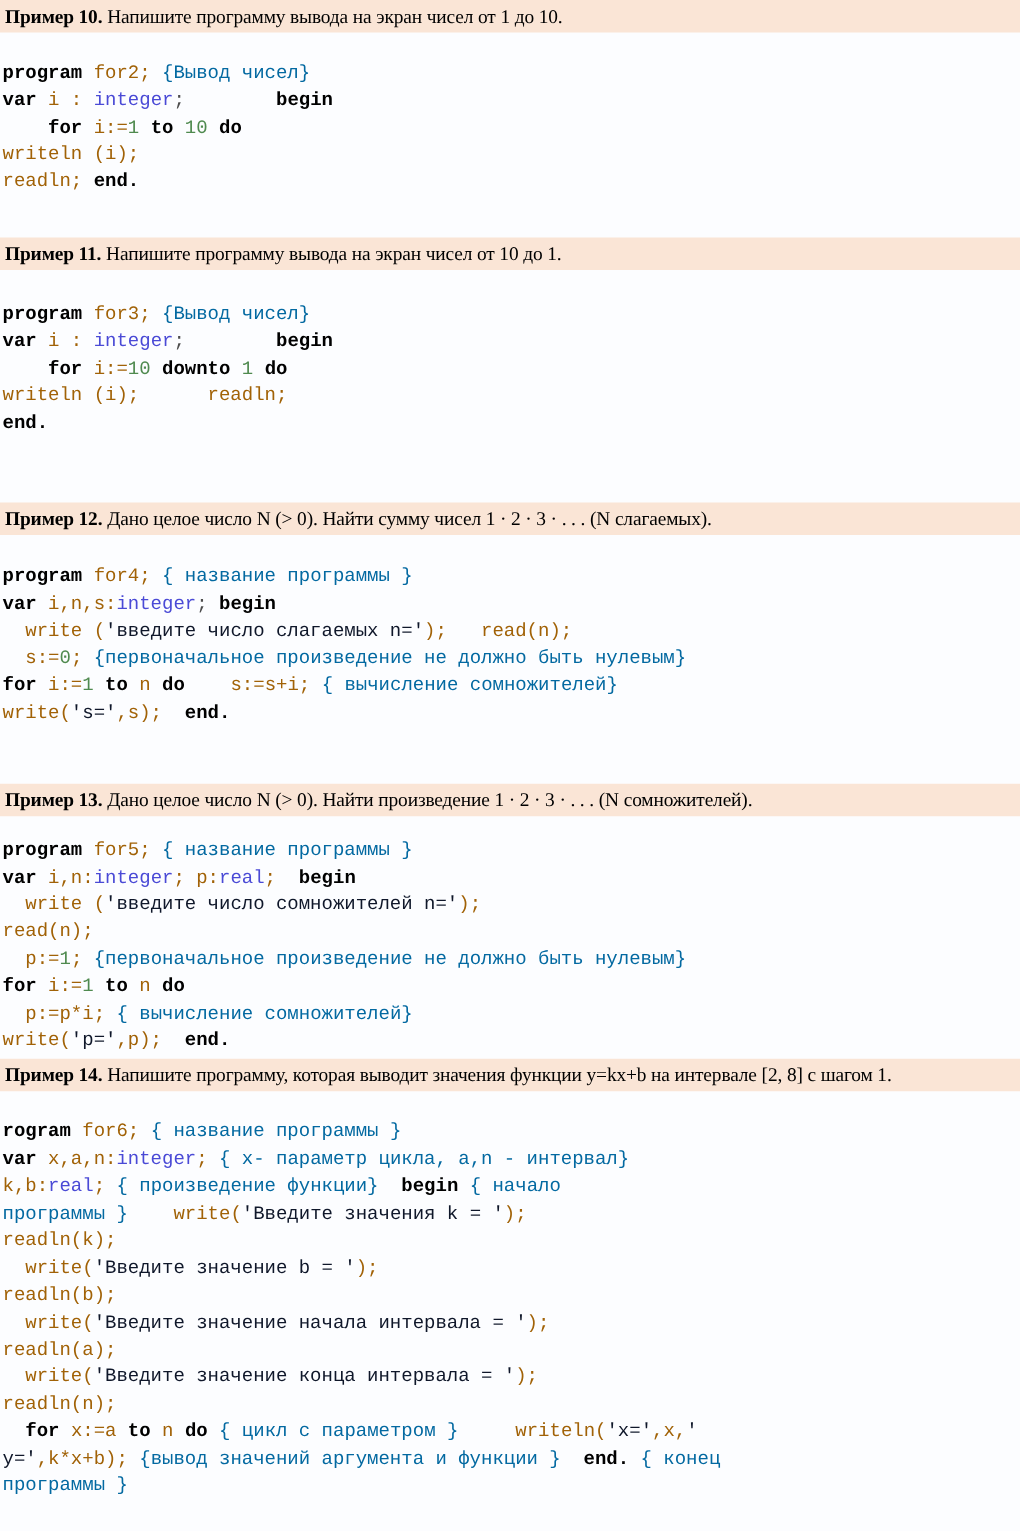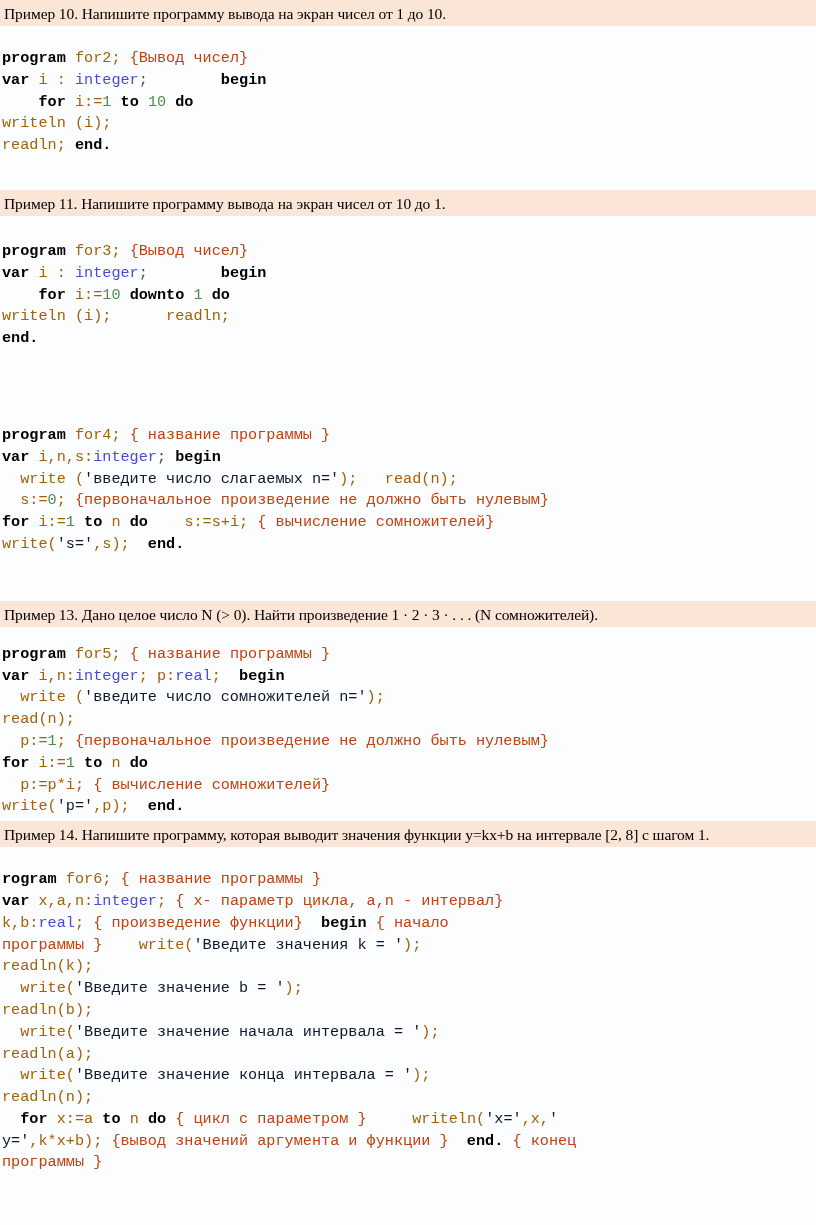--- a/index.html
+++ b/index.html
@@ -34,39 +34,39 @@
     line-height: 23px;
     color: #000000;
     letter-spacing: -0.1px;
     white-space: nowrap;
   }
   .task-band.two-line {
     white-space: normal;
     padding-right: 16px;
   }
   .task-band .lbl {
-    font-weight: normal;
+    font-weight: bold;
   }
 
   
   .code {
     font-family: "Liberation Mono", monospace;
     font-size: 15.2px;
     line-height: 21.8px;
     color: #4d4d4d;
     white-space: pre-wrap;
     word-break: break-word;
     padding-left: 2px;
     letter-spacing: 0px;
   }
   .code .kw      { color: #000000; font-weight: bold; }
   .code .id      { color: #a16207; }
   .code .typ     { color: #4a4ad6; }
   .code .str     { color: #0f172a; }
-  .code .cmt     { color: #c2410c; }
+  .code .cmt     { color: #0369a1; }
   .code .num     { color: #4f8a4f; }
   .code .pun     { color: #4d4d4d; }
 
   
   .sp { width: 100%; }
 </style>
 </head>
 <body>
 
 <div class="page">
@@ -94,20 +94,24 @@
   <div class="sp" style="height:25px"></div>
 
   <div class="code"><span class="kw">program</span> <span class="id">for3;</span> <span class="cmt">{Вывод чисел}</span>
 <span class="kw">var</span> <span class="id">i : </span><span class="typ">integer</span><span class="pun">;</span>        <span class="kw">begin</span>
     <span class="kw">for</span> <span class="id">i:=</span><span class="num">10</span> <span class="kw">downto</span> <span class="num">1</span> <span class="kw">do</span>
 <span class="id">writeln (i);</span>      <span class="id">readln;</span>
 <span class="kw">end.</span></div>
 
   <div class="sp" style="height:52px"></div>
 
+  <div class="task-band">
+    <span class="lbl">Пример 12.</span>
+    <span>Дано целое число N (&gt; 0). Найти сумму чисел 1 · 2 · 3 · . . . (N слагаемых).</span>
+  </div>
 
   <div class="sp" style="height:23px"></div>
 
   <div class="code"><span class="kw">program</span> <span class="id">for4;</span> <span class="cmt">{ название программы }</span>
 <span class="kw">var</span> <span class="id">i,n,s:</span><span class="typ">integer</span><span class="pun">;</span> <span class="kw">begin</span>
   <span class="id">write (</span><span class="str">'введите число слагаемых n='</span><span class="id">);</span>   <span class="id">read(n);</span>
   <span class="id">s:=</span><span class="num">0</span><span class="id">;</span> <span class="cmt">{первоначальное произведение не должно быть нулевым}</span>
 <span class="kw">for</span> <span class="id">i:=</span><span class="num">1</span> <span class="kw">to</span> <span class="id">n</span> <span class="kw">do</span>    <span class="id">s:=s+i;</span> <span class="cmt">{ вычисление сомножителей}</span>
 <span class="id">write(</span><span class="str">'s='</span><span class="id">,s);</span>  <span class="kw">end.</span></div>
 

